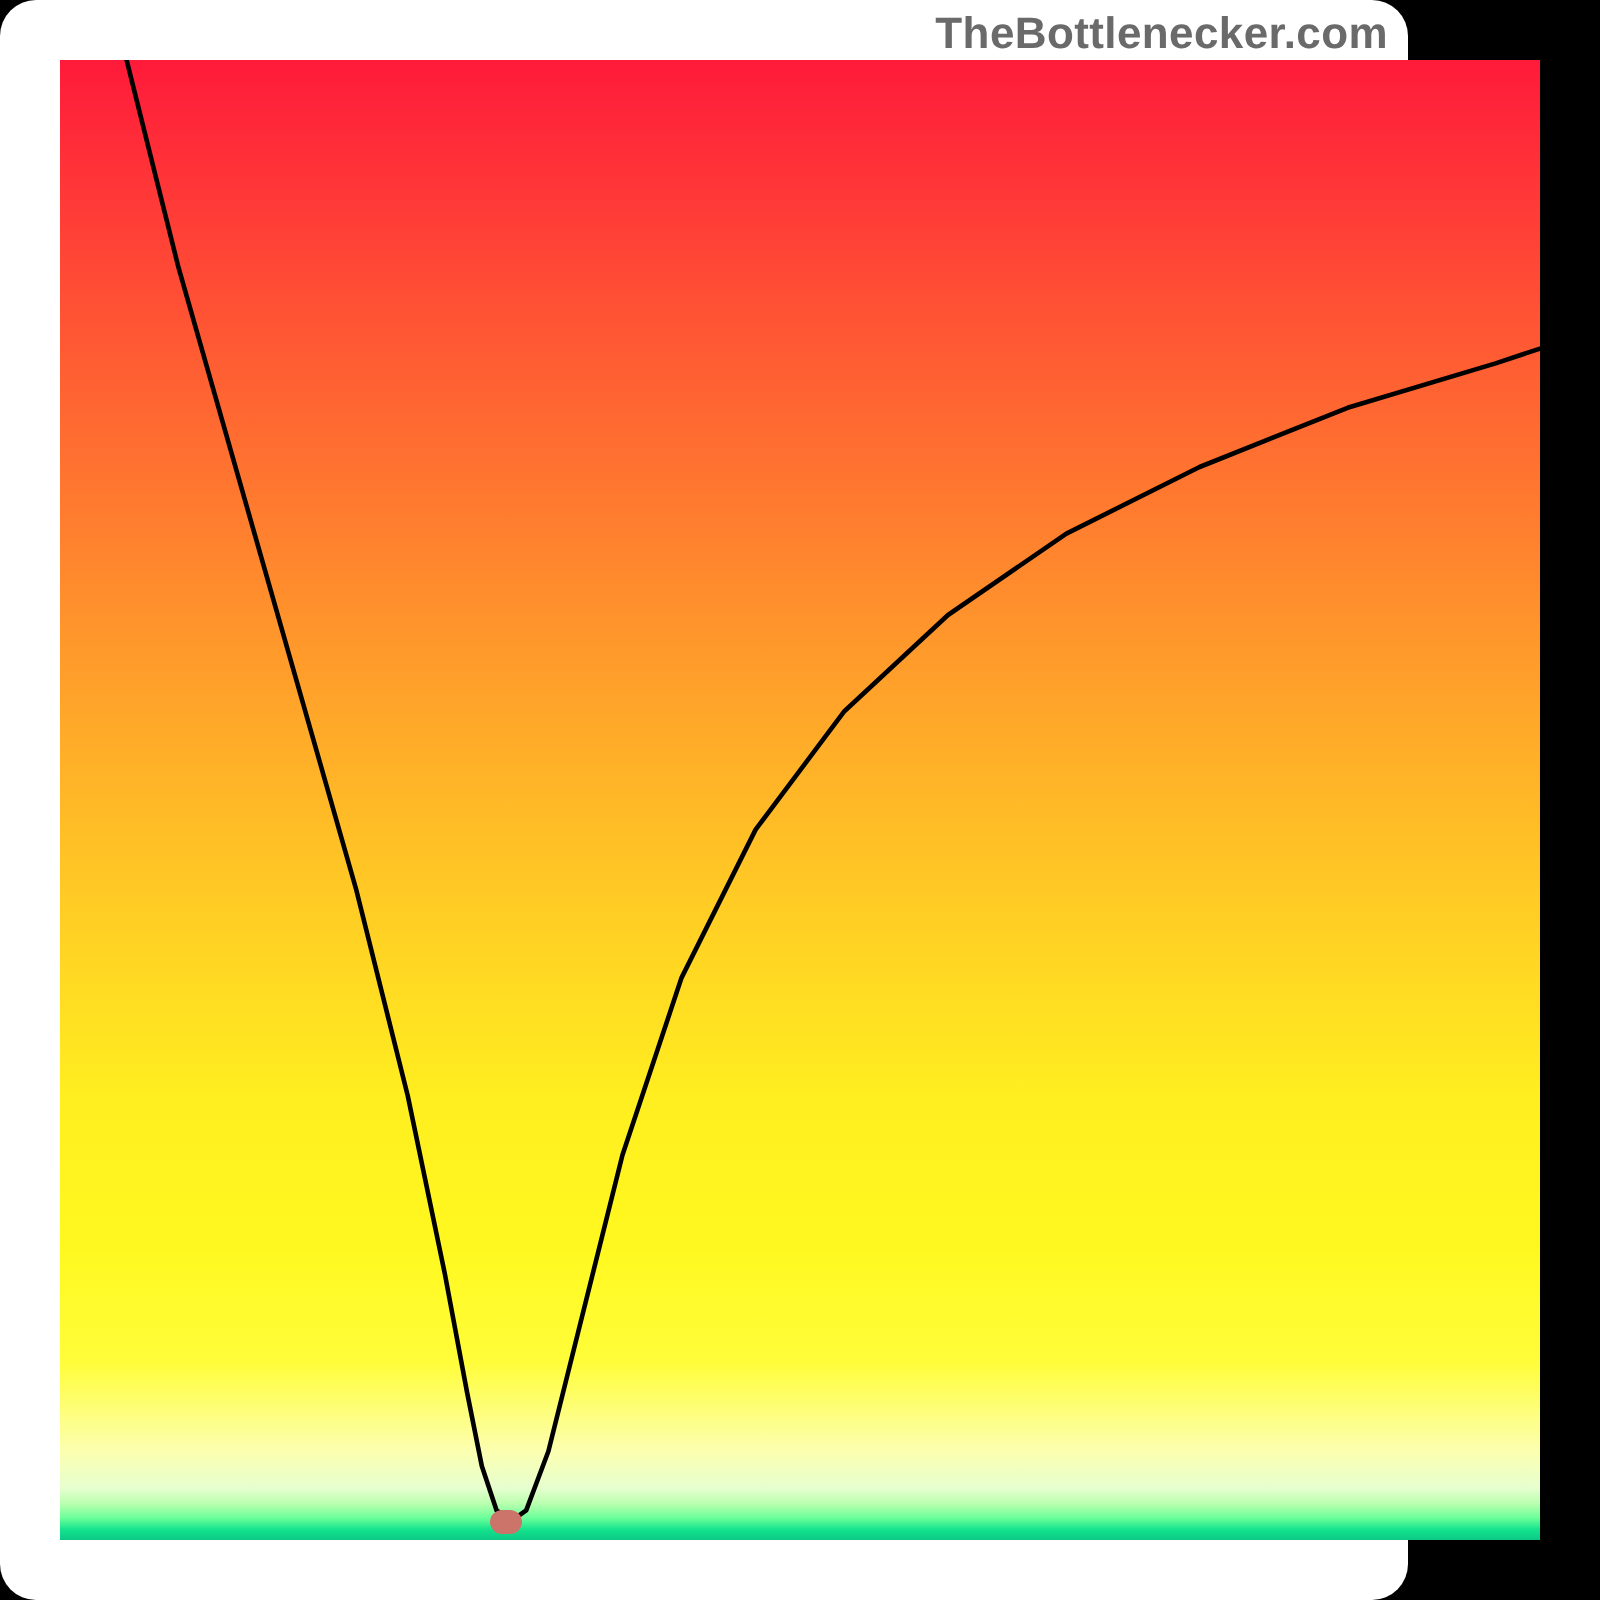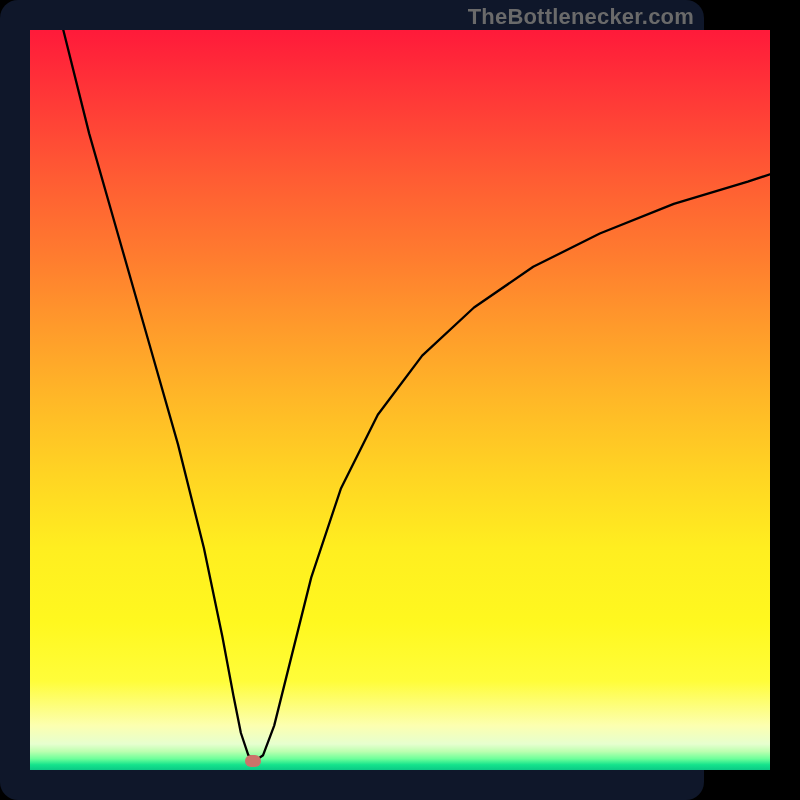--- a/index.html
+++ b/index.html
@@ -1,21 +1,21 @@
 <!DOCTYPE html>
 <html><head>
 <meta charset="utf-8">
 <style>
   * { margin: 0; padding: 0; box-sizing: border-box; }
   html, body { width: 800px; height: 800px; background: #000; overflow: hidden; }
   .frame {
     position: relative;
     width: 704px;
     height: 800px;
-    background: #0f172a;
+    background: #ffffff;
     border-radius: 18px;
   }
   .plot-area {
     position: absolute;
     left: 30px;
     top: 30px;
     width: 740px;
     height: 740px;
     background: linear-gradient(to bottom,
       #ff1a3a 0%,

